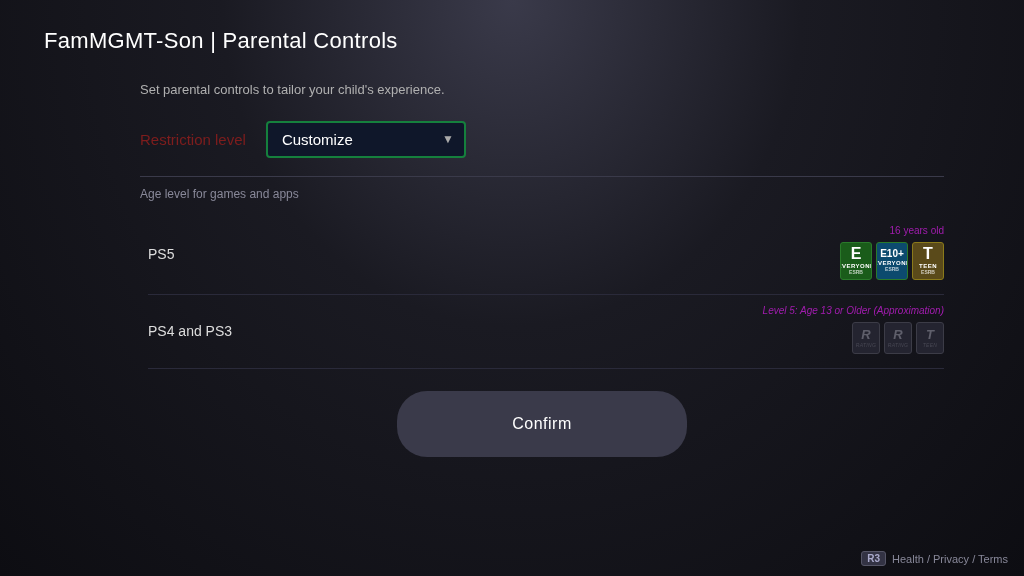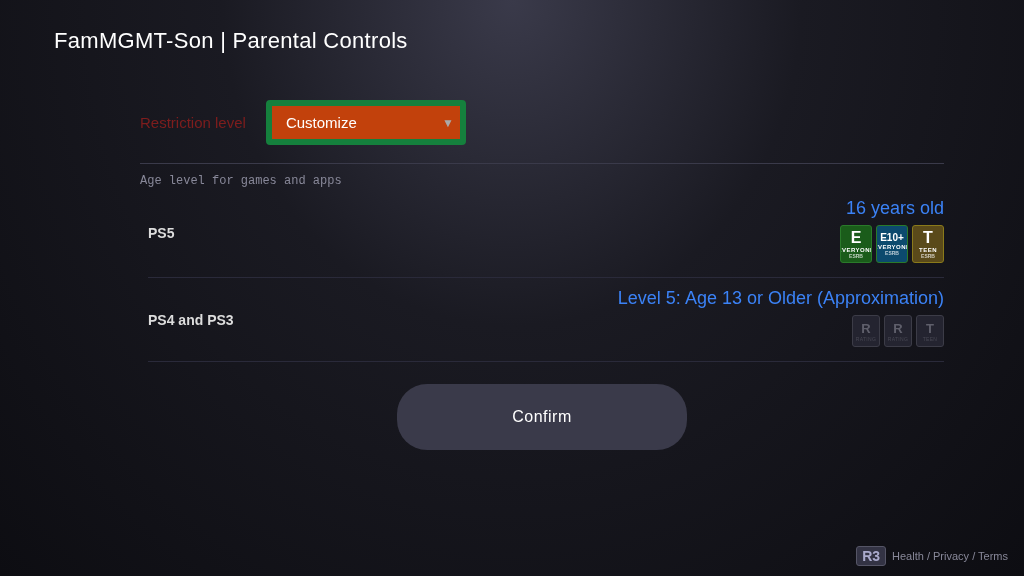--- a/index.html
+++ b/index.html
@@ -10,21 +10,21 @@
       background: radial-gradient(ellipse at 50% 0%, #3a3a4a 0%, #1a1a22 40%, #0d0d12 100%);
       font-family: 'Segoe UI', Arial, sans-serif;
       color: #e0e0e0;
       overflow: hidden;
       position: relative;
     }
 
     .page-title {
       position: absolute;
       top: 28px;
-      left: 54px;
+      left: 44px;
       font-size: 22px;
       font-weight: 300;
       color: #ffffff;
       letter-spacing: 0.3px;
     }
 
     .content-area {
       position: absolute;
       top: 80px;
       left: 140px;
@@ -46,22 +46,22 @@
       margin-bottom: 18px;
     }
 
     .restriction-label {
       font-size: 15px;
       color: #7f1d1d;
       white-space: nowrap;
     }
 
     .dropdown {
-      background: #c2410c;
-      border: 6px solid #15803d;
+      background: #0f172a;
+      border: 2px solid #15803d;
       border-radius: 4px;
       color: #ffffff;
       font-size: 15px;
       padding: 8px 24px 8px 14px;
       appearance: none;
       cursor: pointer;
       position: relative;
       min-width: 200px;
     }
 
@@ -82,40 +82,39 @@
 
     .section-divider {
       border: none;
       border-top: 1px solid #3a3a4a;
       margin-bottom: 10px;
     }
 
     .age-level-label {
       font-size: 12px;
       color: #888899;
-      font-family: Liberation Mono, monospace;
+      margin-bottom: 14px;
     }
 
     .platform-row {
       display: flex;
       align-items: center;
       justify-content: space-between;
       padding: 10px 0;
       border-bottom: 1px solid #2a2a3a;
     }
 
     .platform-name {
       font-size: 14px;
       color: #dddddd;
-      font-weight: bold;
     }
 
     .platform-restriction {
-      font-size: 18px;
-      color: #3b82f6;
+      font-size: 10px;
+      color: #a21caf;
       text-align: right;
     }
 
     .rating-badges {
       display: flex;
       gap: 4px;
       justify-content: flex-end;
       margin-top: 6px;
       margin-bottom: 4px;
     }
@@ -218,21 +217,21 @@
       gap: 6px;
       font-size: 11px;
       color: #888899;
     }
 
     .r3-badge {
       background: #333344;
       border: 1px solid #555566;
       border-radius: 3px;
       padding: 1px 5px;
-      font-size: 14px;
+      font-size: 10px;
       font-weight: bold;
       color: #aaaacc;
     }
 
     .platform-section {
       padding-left: 8px;
     }
 
     .ps5-row-content {
       display: flex;
@@ -243,29 +242,31 @@
     .ps5-right {
       display: flex;
       flex-direction: column;
       align-items: flex-end;
     }
 
     .ps4-right {
       display: flex;
       flex-direction: column;
       align-items: flex-end;
+      font-style: italic;
     }
   </style>
 </head>
 <body>
 
 <div class="page-title">FamMGMT-Son | Parental Controls</div>
 
 <div class="content-area">
   <div class="description">
+    <div>Set parental controls to tailor your child's experience.</div>
   </div>
 
   <div class="restriction-row">
     <span class="restriction-label">Restriction level</span>
     <div class="dropdown-wrapper">
       <select class="dropdown">
         <option>No Restriction</option>
         <option>Young Child</option>
         <option>Child</option>
         <option>Pre-Teen</option>

